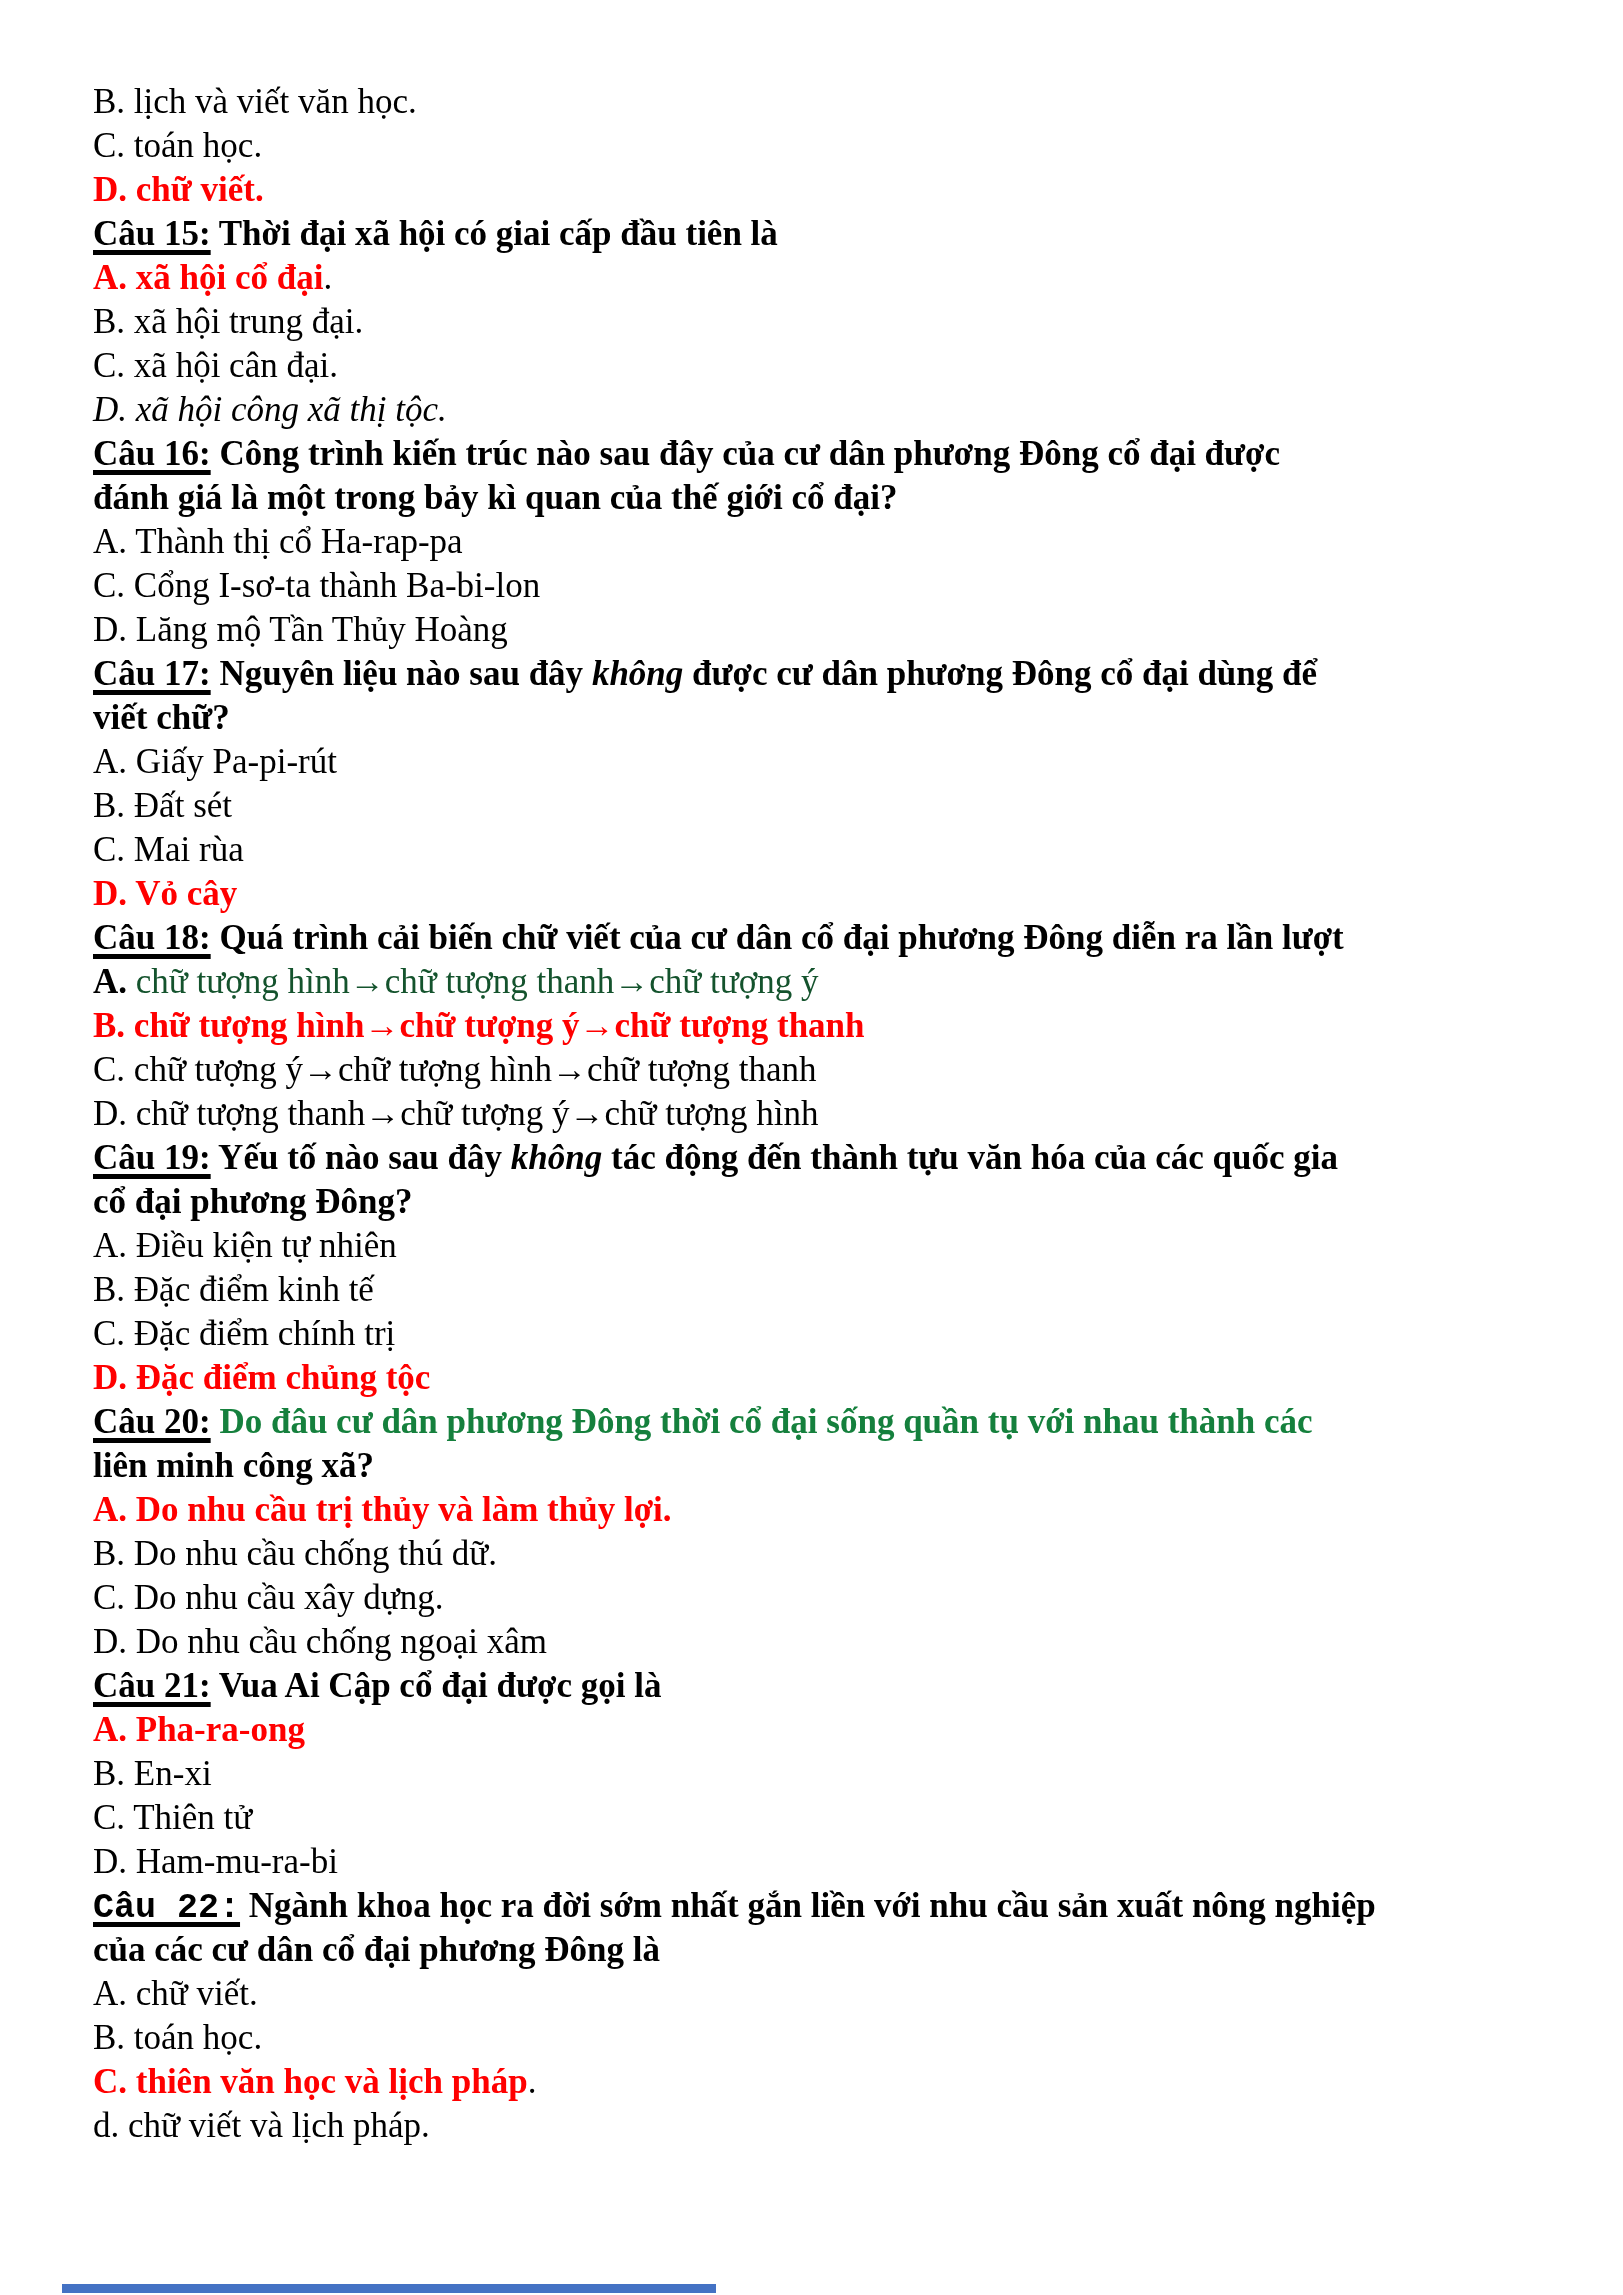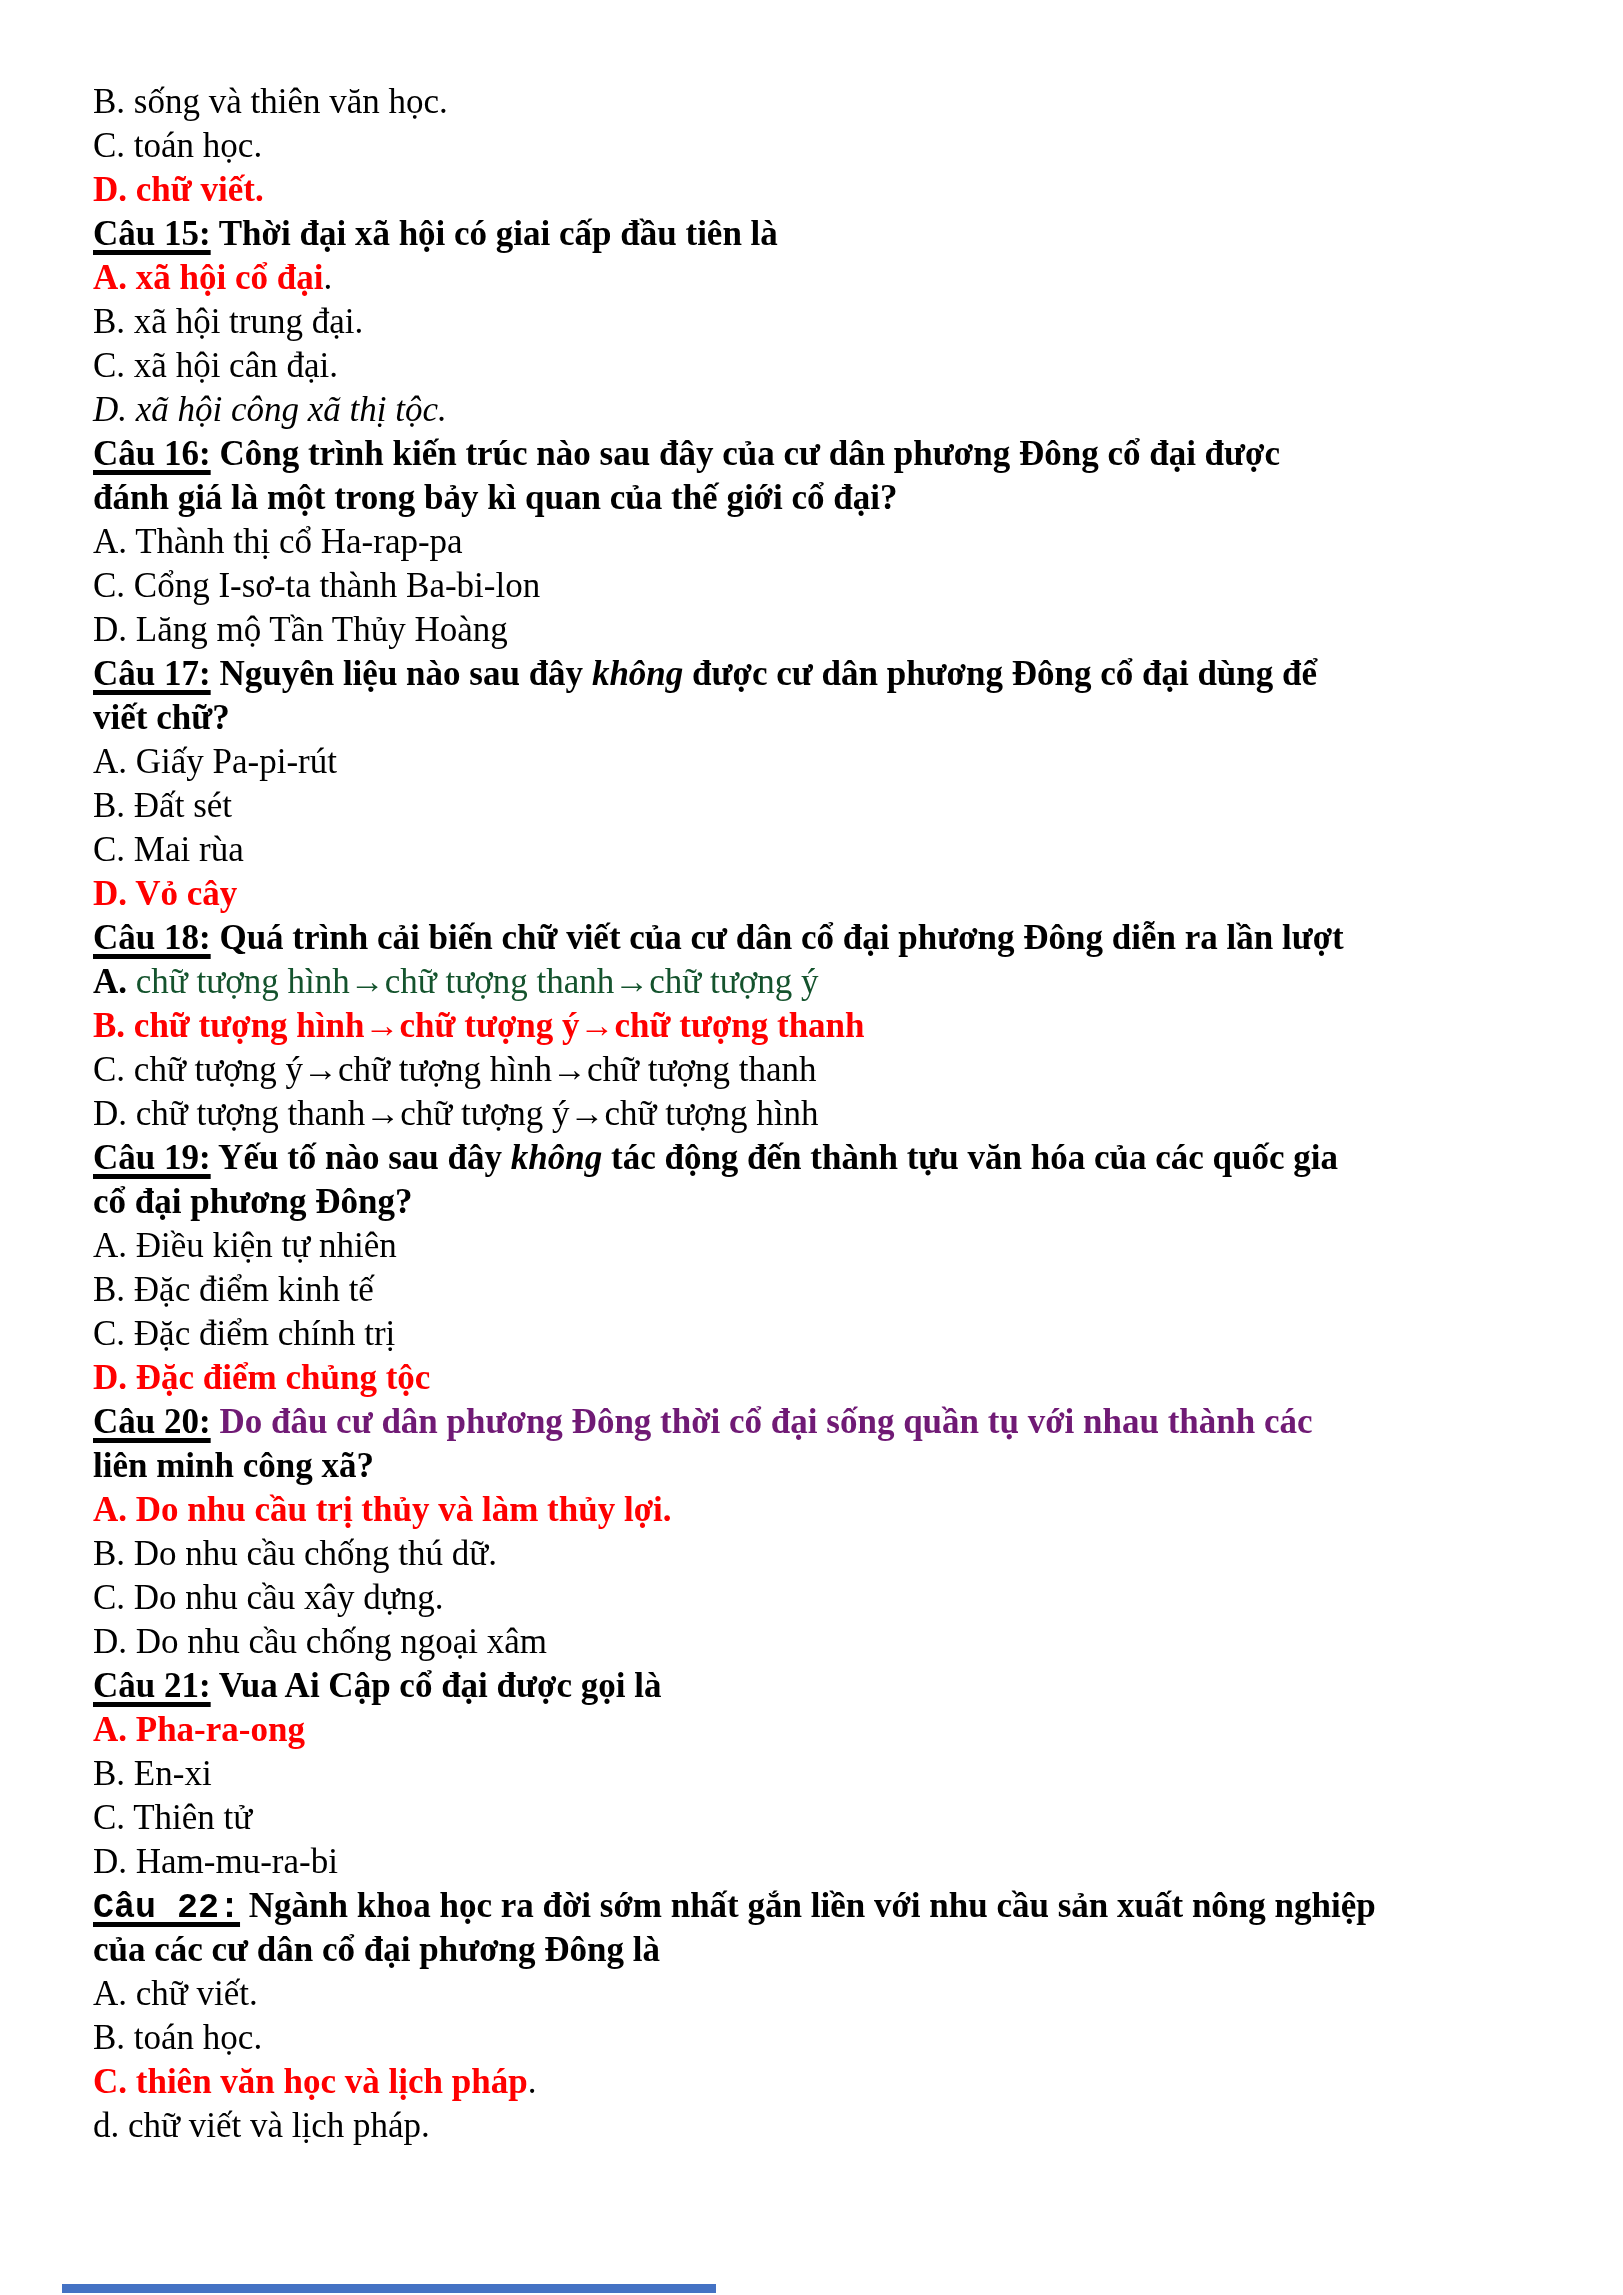--- a/index.html
+++ b/index.html
@@ -41,21 +41,21 @@
     top: 2284px;
     width: 654px;
     height: 9.2px;
   }
 </style>
 </head>
 <body>
 
 <div class="page">
   <div class="text-block" id="lines">
-      <div class="line"><span class="" style="color: rgb(0, 0, 0);">B. sống và thiên văn học.</span></div>
+      <div class="line"><span class="" style="color: rgb(0, 0, 0);">B. lịch và viết văn học.</span></div>
       <div class="line"><span class="" style="color: rgb(0, 0, 0);">C. toán học.</span></div>
       <div class="line"><span class=" seg-b" style="color: rgb(255, 0, 0);">D. chữ viết.</span></div>
       <div class="line"><span class=" seg-b seg-u" style="color: rgb(0, 0, 0);">Câu 15:</span><span class=" seg-b" style="color: rgb(0, 0, 0);"> Thời đại xã hội có giai cấp đầu tiên là</span></div>
       <div class="line"><span class=" seg-b" style="color: rgb(255, 0, 0);">A. xã hội cổ đại</span><span class="" style="color: rgb(0, 0, 0);">.</span></div>
       <div class="line"><span class="" style="color: rgb(0, 0, 0); text-align: right;">B. xã hội trung đại.</span></div>
       <div class="line"><span class="" style="color: rgb(0, 0, 0);">C. xã hội cân đại.</span></div>
       <div class="line"><span class="" style="color: rgb(0, 0, 0); font-style: italic;">D. xã hội công xã thị tộc.</span></div>
       <div class="line"><span class=" seg-b seg-u" style="color: rgb(0, 0, 0);">Câu 16:</span><span class=" seg-b" style="color: rgb(0, 0, 0);"> Công trình kiến trúc nào sau đây của cư dân phương Đông cổ đại được</span></div>
       <div class="line"><span class=" seg-b" style="color: rgb(0, 0, 0);">đánh giá là một trong bảy kì quan của thế giới cổ đại?</span></div>
       <div class="line"><span class="" style="color: rgb(0, 0, 0);">A. Thành thị cổ Ha-rap-pa</span></div>
@@ -71,21 +71,21 @@
       <div class="line"><span class=" seg-b" style="color: rgb(0, 0, 0);">A.</span><span class="" style="color: #14532d;"> chữ tượng hình→chữ tượng thanh→chữ tượng ý</span></div>
       <div class="line"><span class=" seg-b" style="color: rgb(255, 0, 0);">B. chữ tượng hình→chữ tượng ý→chữ tượng thanh</span></div>
       <div class="line"><span class="" style="color: rgb(0, 0, 0);">C. chữ tượng ý→chữ tượng hình→chữ tượng thanh</span></div>
       <div class="line"><span class="" style="color: rgb(0, 0, 0);">D. chữ tượng thanh→chữ tượng ý→chữ tượng hình</span></div>
       <div class="line"><span class=" seg-b seg-u" style="color: rgb(0, 0, 0);">Câu 19:</span><span class=" seg-b" style="color: rgb(0, 0, 0);"> Yếu tố nào sau đây </span><span class=" seg-b seg-i" style="color: rgb(0, 0, 0);">không</span><span class=" seg-b" style="color: rgb(0, 0, 0);"> tác động đến thành tựu văn hóa của các quốc gia</span></div>
       <div class="line"><span class=" seg-b" style="color: rgb(0, 0, 0);">cổ đại phương Đông?</span></div>
       <div class="line"><span class="" style="color: rgb(0, 0, 0);">A. Điều kiện tự nhiên</span></div>
       <div class="line"><span class="" style="color: rgb(0, 0, 0);">B. Đặc điểm kinh tế</span></div>
       <div class="line"><span class="" style="color: rgb(0, 0, 0);">C. Đặc điểm chính trị</span></div>
       <div class="line"><span class=" seg-b" style="color: rgb(255, 0, 0);">D. Đặc điểm chủng tộc</span></div>
-      <div class="line"><span class=" seg-b seg-u" style="color: rgb(0, 0, 0);">Câu 20:</span><span class=" seg-b" style="color: #701a75; margin-top: 29px;"> Do đâu cư dân phương Đông thời cổ đại sống quần tụ với nhau thành các</span></div>
+      <div class="line"><span class=" seg-b seg-u" style="color: rgb(0, 0, 0);">Câu 20:</span><span class=" seg-b" style="color: #15803d; margin-top: 29px;"> Do đâu cư dân phương Đông thời cổ đại sống quần tụ với nhau thành các</span></div>
       <div class="line"><span class=" seg-b" style="color: rgb(0, 0, 0);">liên minh công xã?</span></div>
       <div class="line"><span class=" seg-b" style="color: rgb(255, 0, 0);">A. Do nhu cầu trị thủy và làm thủy lợi.</span></div>
       <div class="line"><span class="" style="color: rgb(0, 0, 0);">B. Do nhu cầu chống thú dữ.</span></div>
       <div class="line"><span class="" style="color: rgb(0, 0, 0);">C. Do nhu cầu xây dựng.</span></div>
       <div class="line"><span class="" style="color: rgb(0, 0, 0);">D. Do nhu cầu chống ngoại xâm</span></div>
       <div class="line"><span class=" seg-b seg-u" style="color: rgb(0, 0, 0);">Câu 21:</span><span class=" seg-b" style="color: rgb(0, 0, 0);"> Vua Ai Cập cổ đại được gọi là</span></div>
       <div class="line"><span class=" seg-b" style="color: rgb(255, 0, 0);">A. Pha-ra-ong</span></div>
       <div class="line"><span class="" style="color: rgb(0, 0, 0);">B. En-xi</span></div>
       <div class="line"><span class="" style="color: rgb(0, 0, 0);">C. Thiên tử</span></div>
       <div class="line"><span class="" style="color: rgb(0, 0, 0);">D. Ham-mu-ra-bi</span></div>

